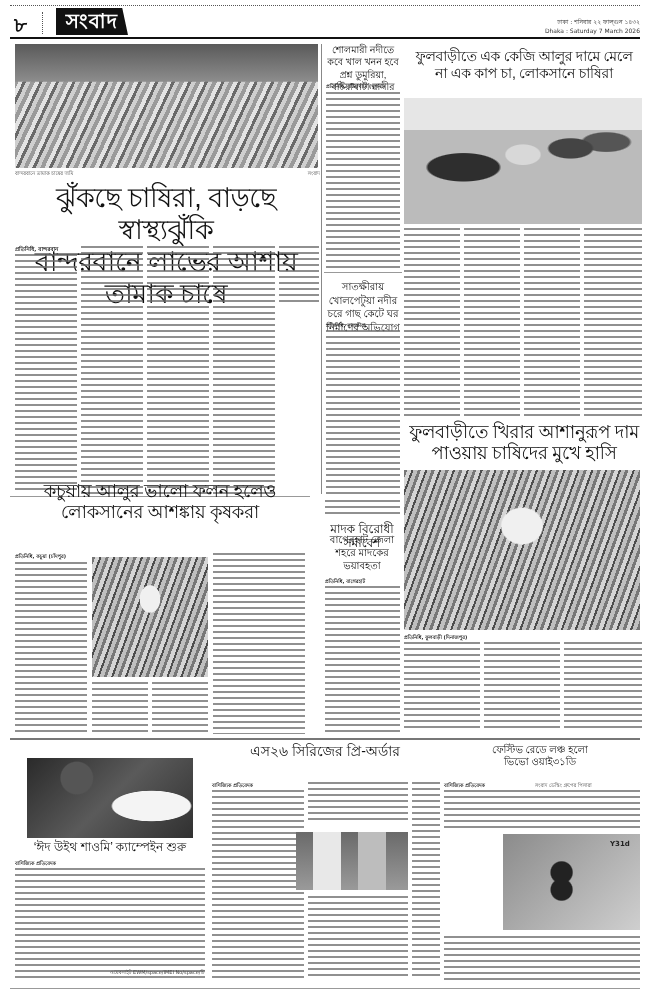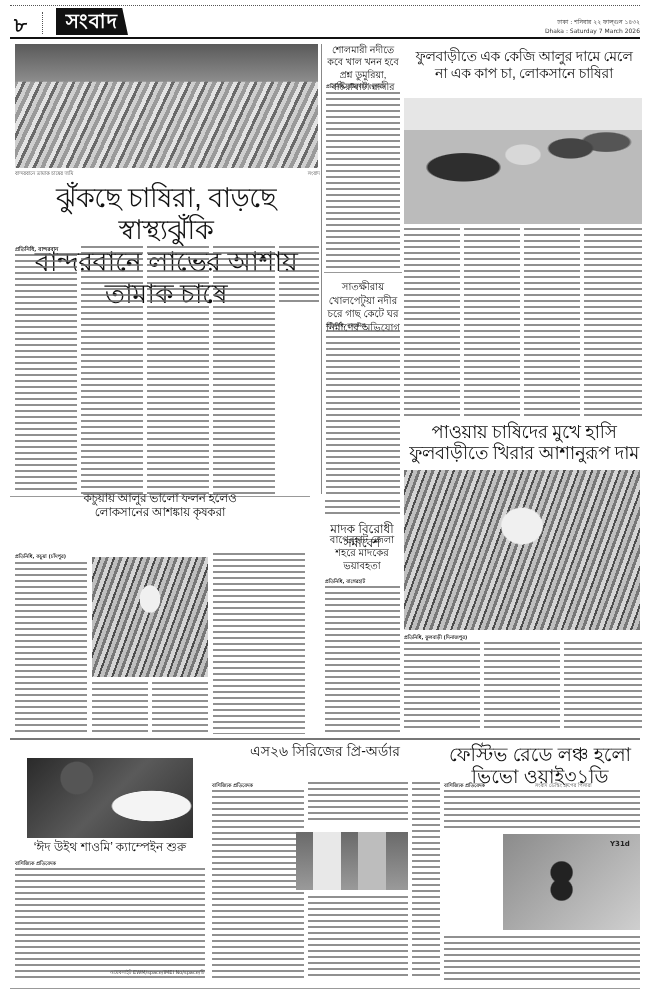--- a/index.html
+++ b/index.html
@@ -108,31 +108,31 @@
   <div>ফুলবাড়ীতে এক কেজি আলুর দামে মেলে</div>
   <div>না এক কাপ চা, লোকসানে চাষিরা</div>
 </div>
 <div class="abs photo people" style="left:404px; top:98px; width:238px; height:126px;"></div>
 <div class="abs text-block" style="left:404px; top:228px; width:56px; height:188px;"></div>
 <div class="abs text-block" style="left:464px; top:228px; width:56px; height:188px;"></div>
 <div class="abs text-block" style="left:524px; top:228px; width:56px; height:188px;"></div>
 <div class="abs text-block" style="left:584px; top:228px; width:58px; height:188px;"></div>
 
 <div class="abs headline h-med" style="left:404px; top:422px; width:240px; font-size:18px;">
+  <div>ফুলবাড়ীতে খিরার আশানুরূপ দাম</div>
   <div>পাওয়ায় চাষিদের মুখে হাসি</div>
-  <div>ফুলবাড়ীতে খিরার আশানুরূপ দাম</div>
 </div>
 <div class="abs photo farmer" style="left:404px; top:470px; width:236px; height:160px;"></div>
 <div class="abs dateline" style="left:404px; top:634px; font-size:5px;">প্রতিনিধি, ফুলবাড়ী (দিনাজপুর)</div>
 <div class="abs text-block" style="left:404px; top:642px; width:76px; height:90px;"></div>
 <div class="abs text-block" style="left:484px; top:642px; width:76px; height:90px;"></div>
 <div class="abs text-block" style="left:564px; top:642px; width:78px; height:90px;"></div>
 
 <div class="abs" style="left:10px; top:496px; width:300px; height:1px; background:#999;"></div>
-<div class="abs headline h-med" style="left:10px; top:491px; width:300px; font-size:12px;">
+<div class="abs headline h-med" style="left:10px; top:481px; width:300px; font-size:18px;">
   <div>কচুয়ায় আলুর ভালো ফলন হলেও</div>
   <div>লোকসানের আশঙ্কায় কৃষকরা</div>
 </div>
 <div class="abs dateline" style="left:15px; top:553px; font-size:5px;">প্রতিনিধি, কচুয়া (চাঁদপুর)</div>
 <div class="abs text-block" style="left:15px; top:562px; width:72px; height:172px;"></div>
 <div class="abs photo farmer" style="left:92px; top:557px; width:116px; height:120px;"></div>
 <div class="abs text-block" style="left:92px; top:682px; width:56px; height:52px;"></div>
 <div class="abs text-block" style="left:152px; top:682px; width:56px; height:52px;"></div>
 <div class="abs text-block" style="left:213px; top:553px; width:92px; height:181px;"></div>
 
@@ -153,21 +153,21 @@
 <div class="abs headline h-ad" style="left:210px; top:743px; width:230px; font-size:14px;">
   <div>এস২৬ সিরিজের প্রি-অর্ডার</div>
 </div>
 <div class="abs dateline" style="left:212px; top:782px; font-size:5px;">বাণিজ্যিক প্রতিবেদক</div>
 <div class="abs text-block" style="left:212px; top:790px; width:92px; height:190px;"></div>
 <div class="abs text-block" style="left:308px; top:782px; width:100px; height:40px;"></div>
 <div class="abs photo phones" style="left:296px; top:832px; width:112px; height:58px;"></div>
 <div class="abs text-block" style="left:308px; top:896px; width:100px; height:84px;"></div>
 <div class="abs text-block" style="left:412px; top:782px; width:28px; height:198px;"></div>
 
-<div class="abs headline h-ad" style="left:440px; top:744px; width:200px; font-size:19px;">
+<div class="abs headline h-ad" style="left:440px; top:744px; width:200px; font-size:10px;">
   <div>ফেস্টিভ রেডে লঞ্চ হলো</div>
   <div>ভিভো ওয়াই৩১ডি</div>
 </div>
 <div class="abs dateline" style="left:444px; top:782px; font-size:5px;">বাণিজ্যিক প্রতিবেদক</div>
 <div class="abs caption" style="left:535px; top:782px; width:105px;">সংবাদ ডেস্কিং গ্রুপের পিসারা</div>
 <div class="abs text-block" style="left:444px; top:790px; width:196px; height:40px;"></div>
 <div class="abs photo vivo" style="left:444px; top:834px; width:196px; height:96px;"></div>
 <div class="abs" style="left:610px; top:840px; font-size:7px; font-weight:bold; color:#222;">Y31d</div>
 <div class="abs text-block" style="left:444px; top:936px; width:196px; height:44px;"></div>
 

